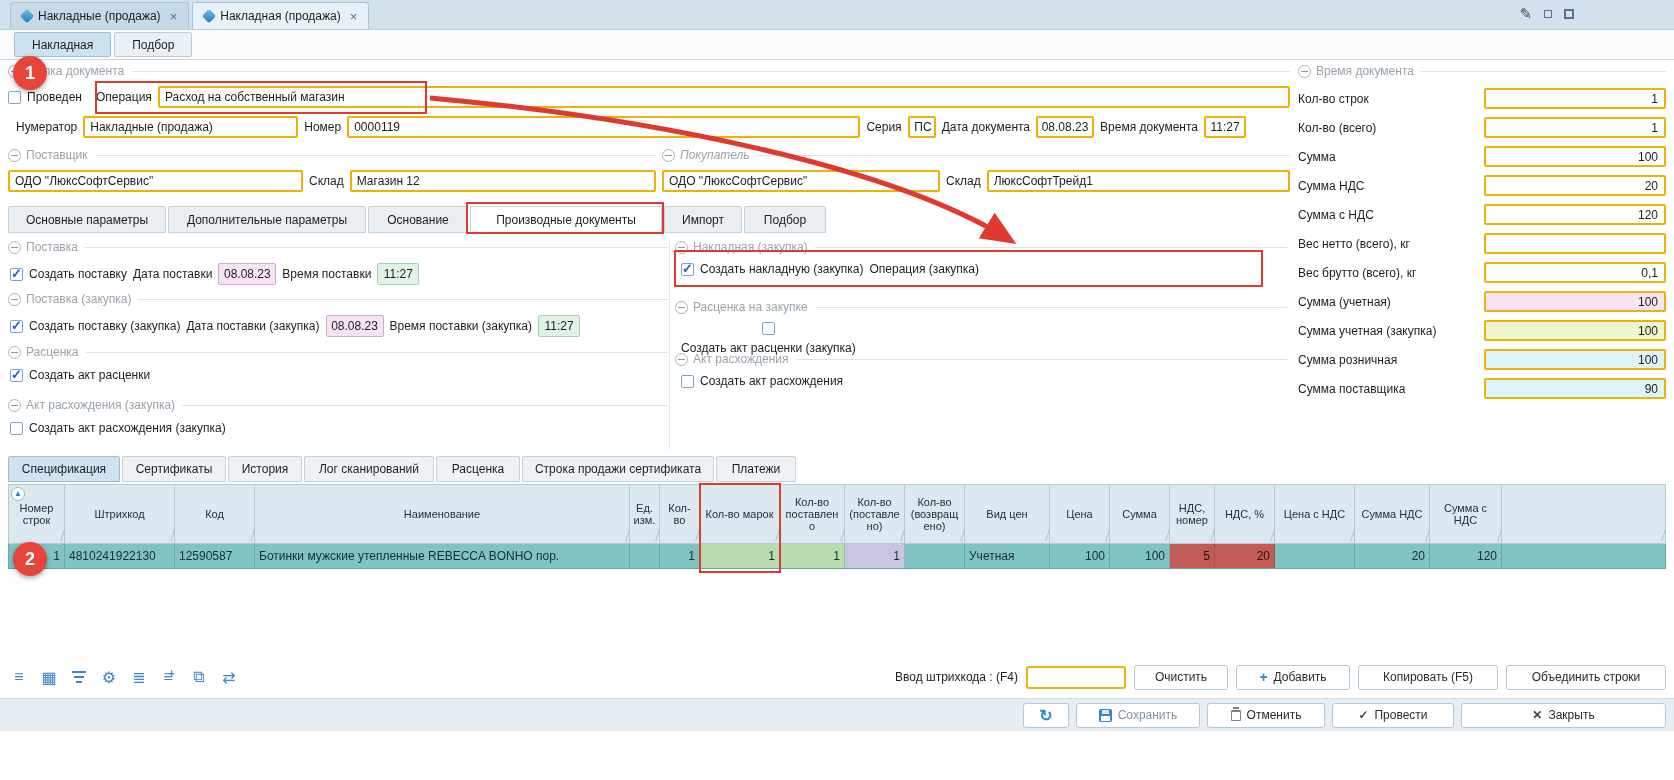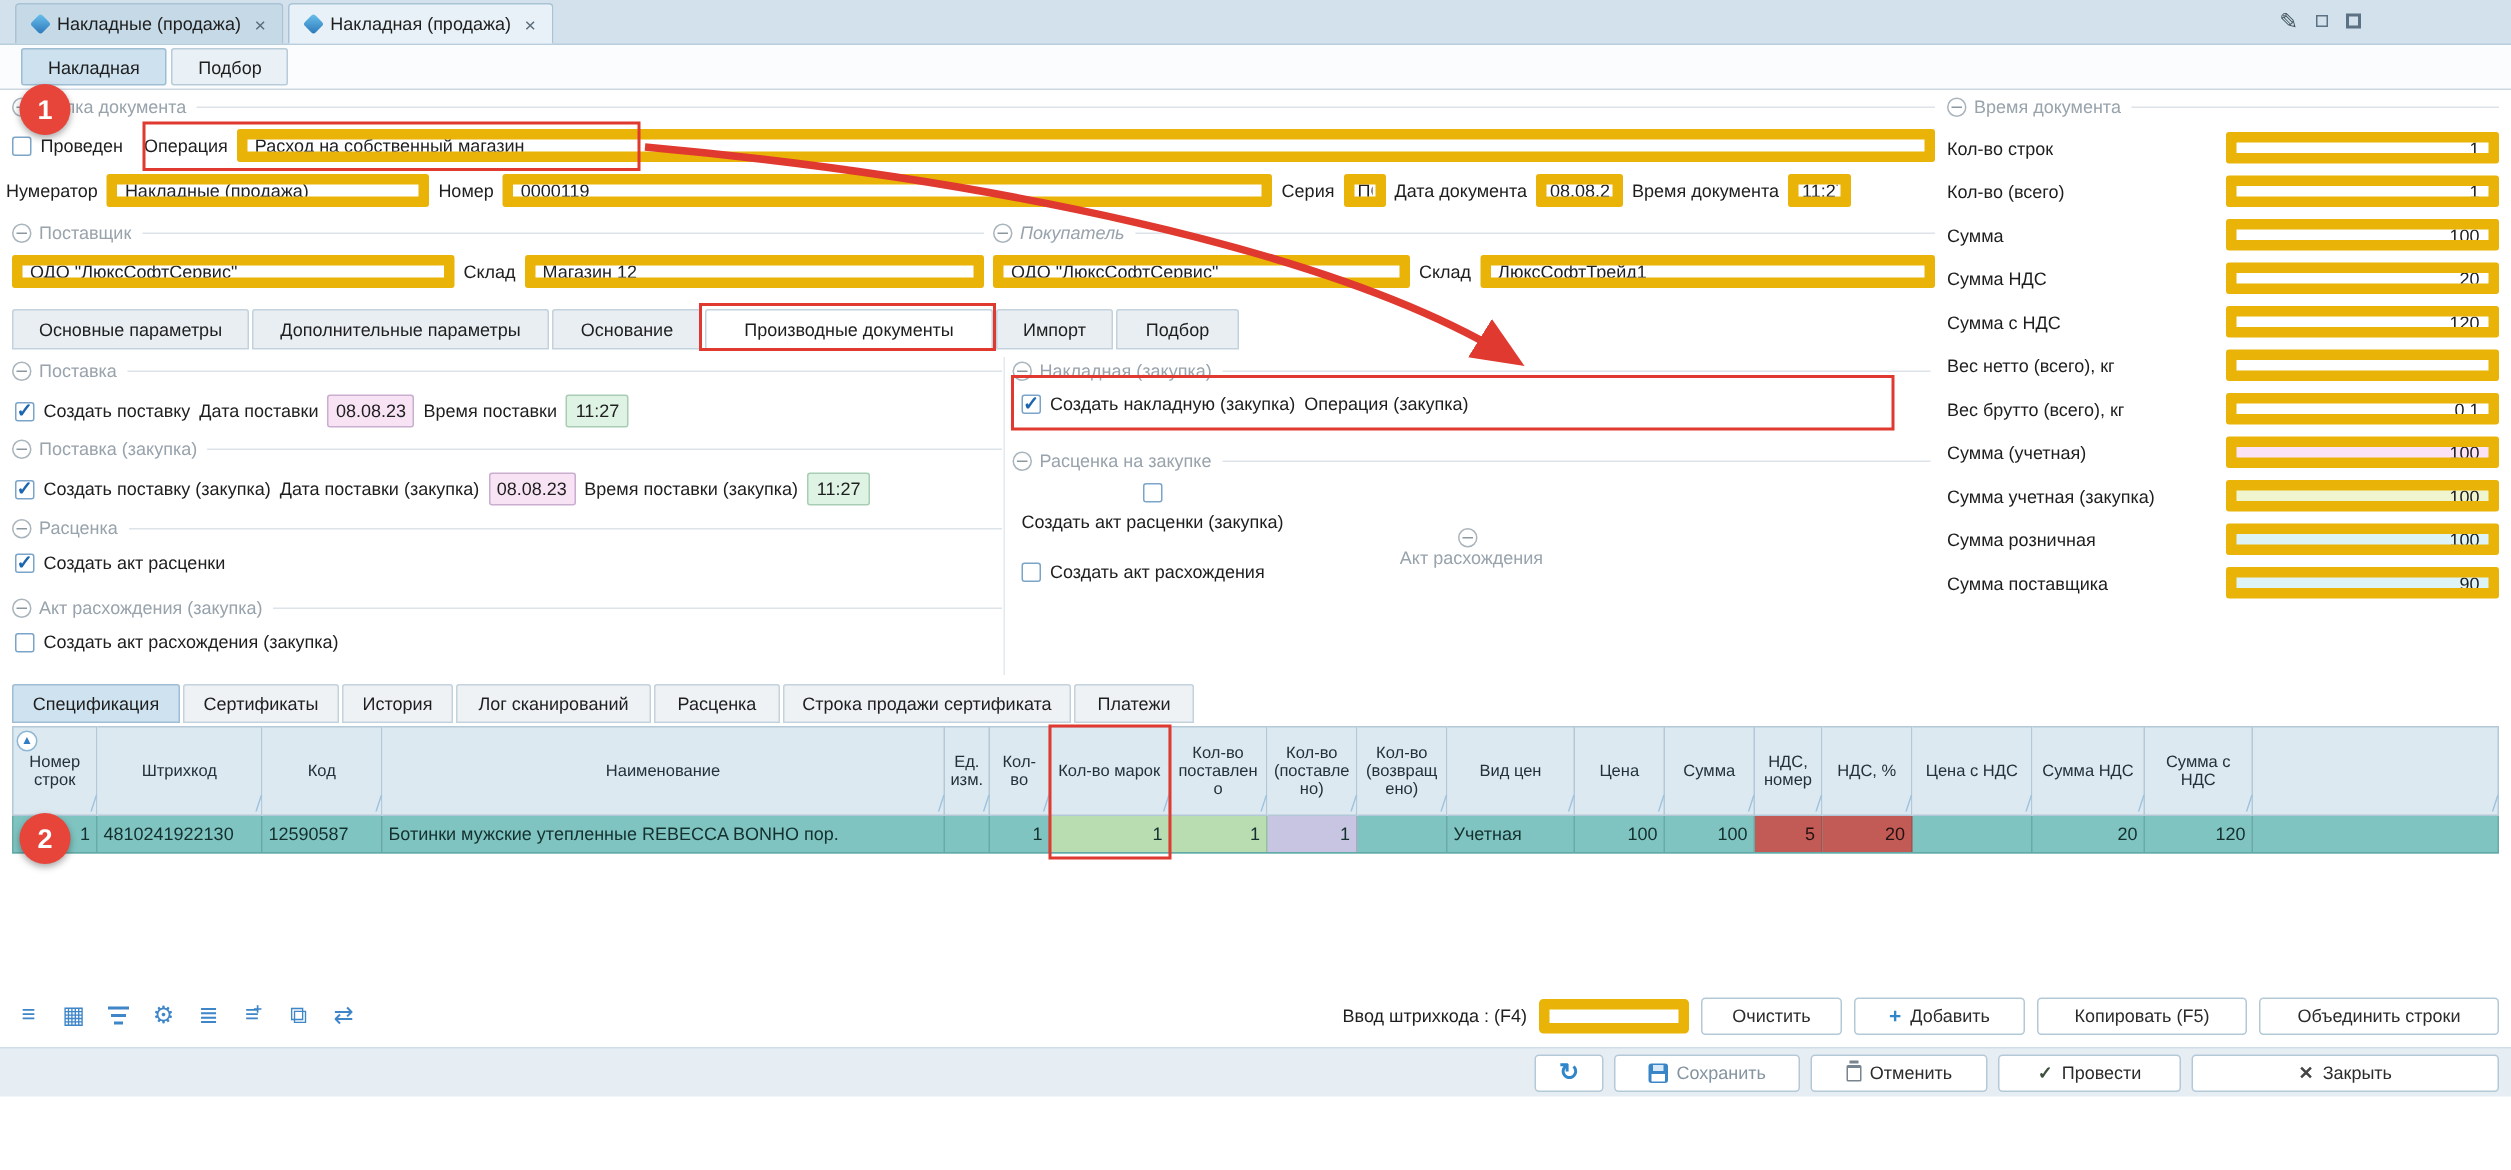--- a/index.html
+++ b/index.html
@@ -29,21 +29,21 @@
   .page-tab.active { background:#cde1ef; border-color:#9dbdd3; }
 
   
   .ghead { position:absolute; display:flex; align-items:center; color:#98a3ac; }
   .gicon { width:13px; height:13px; border:1px solid #a9b4bc; border-radius:50%; margin-right:5px; position:relative; flex:none; }
   .gicon::after { content:""; position:absolute; left:2px; right:2px; top:5px; height:1px; background:#8b979f; }
   .gline { flex:1; height:1px; background:#dde3e8; margin-left:7px; }
 
   
   .lbl { white-space:nowrap; color:#1e1e1e; }
-  .inp { height:22px; border:7px solid #eab308; border-radius:2px; background:#fff; padding:0 5px;
+  .inp { height:22px; border:2px solid #eab308; border-radius:2px; background:#fff; padding:0 5px;
     font-family:"Liberation Sans",sans-serif; font-size:12px; color:#1e1e1e; }
   .ctr { text-align:center; padding:0 2px; }
   .date-f { width:58px; background:#f7e3f4; border:1px solid #c9aed0; text-align:center; padding:0 2px; }
   .time-f { width:42px; background:#def3e3; border:1px solid #a9cdb4; text-align:center; padding:0 2px; }
   .yellow-f { background:#f2f59b; border:1px solid #c6c75f; }
   .row { position:absolute; display:flex; align-items:center; gap:6px; }
   .cb { width:13px; height:13px; border:1px solid #7aa4c8; background:#fff; border-radius:2px; position:relative; flex:none; cursor:pointer; }
   .cb.on::after { content:"✓"; position:absolute; left:0; top:-3px; font-size:13px; font-weight:bold; color:#1c66b0; }
 
   
@@ -157,21 +157,21 @@
     <span class="gline"></span>
   </div>
 
   <div class="row" style="left:8px; top:86px; width:1282px;">
     <span class="cb"></span>
     <span class="lbl">Проведен</span>
     <span class="lbl" style="margin-left:8px;">Операция</span>
     <input class="inp" style="flex: 1 1 0%;" value="Расход на собственный магазин">
   </div>
 
-  <div class="row" style="left:4px; top:116px; width:1282px; padding-right:52px;">
+  <div class="row" style="left:16px; top:116px; width:1282px; padding-right:52px;">
     <span class="lbl">Нумератор</span>
     <input class="inp" style="width: 215px;" value="Накладные (продажа)">
     <span class="lbl">Номер</span>
     <input class="inp" style="flex: 1 1 0%;" value="0000119">
     <span class="lbl">Серия</span>
     <input class="inp ctr" style="width: 28px; text-align: right;" value="ПС">
     <span class="lbl">Дата документа</span>
     <input class="inp ctr" style="width: 58px;" value="08.08.23">
     <span class="lbl">Время документа</span>
     <input class="inp ctr" style="width: 42px;" value="11:27">
@@ -271,21 +271,21 @@
   <div class="ghead" style="left:675px; top:300px; width:612px;">
     <span class="gicon"></span>
     <span>Расценка на закупке</span>
     <span class="gline"></span>
   </div>
   <div class="row" style="left:681px; top:322px;flex-direction:column;">
     <span class="cb"></span>
     <span class="lbl">Создать акт расценки (закупка)</span>
   </div>
 
-  <div class="ghead" style="left:675px; top:352px; width:612px;flex-direction:column;">
+  <div class="ghead" style="left:675px; top:352px; width:612px;">
     <span class="gicon"></span>
     <span>Акт расхождения</span>
     <span class="gline"></span>
   </div>
   <div class="row" style="left:681px; top:374px;">
     <span class="cb"></span>
     <span class="lbl">Создать акт расхождения</span>
   </div>
 
   <div class="ghead" style="left:1298px; top:64px; width:368px;">

